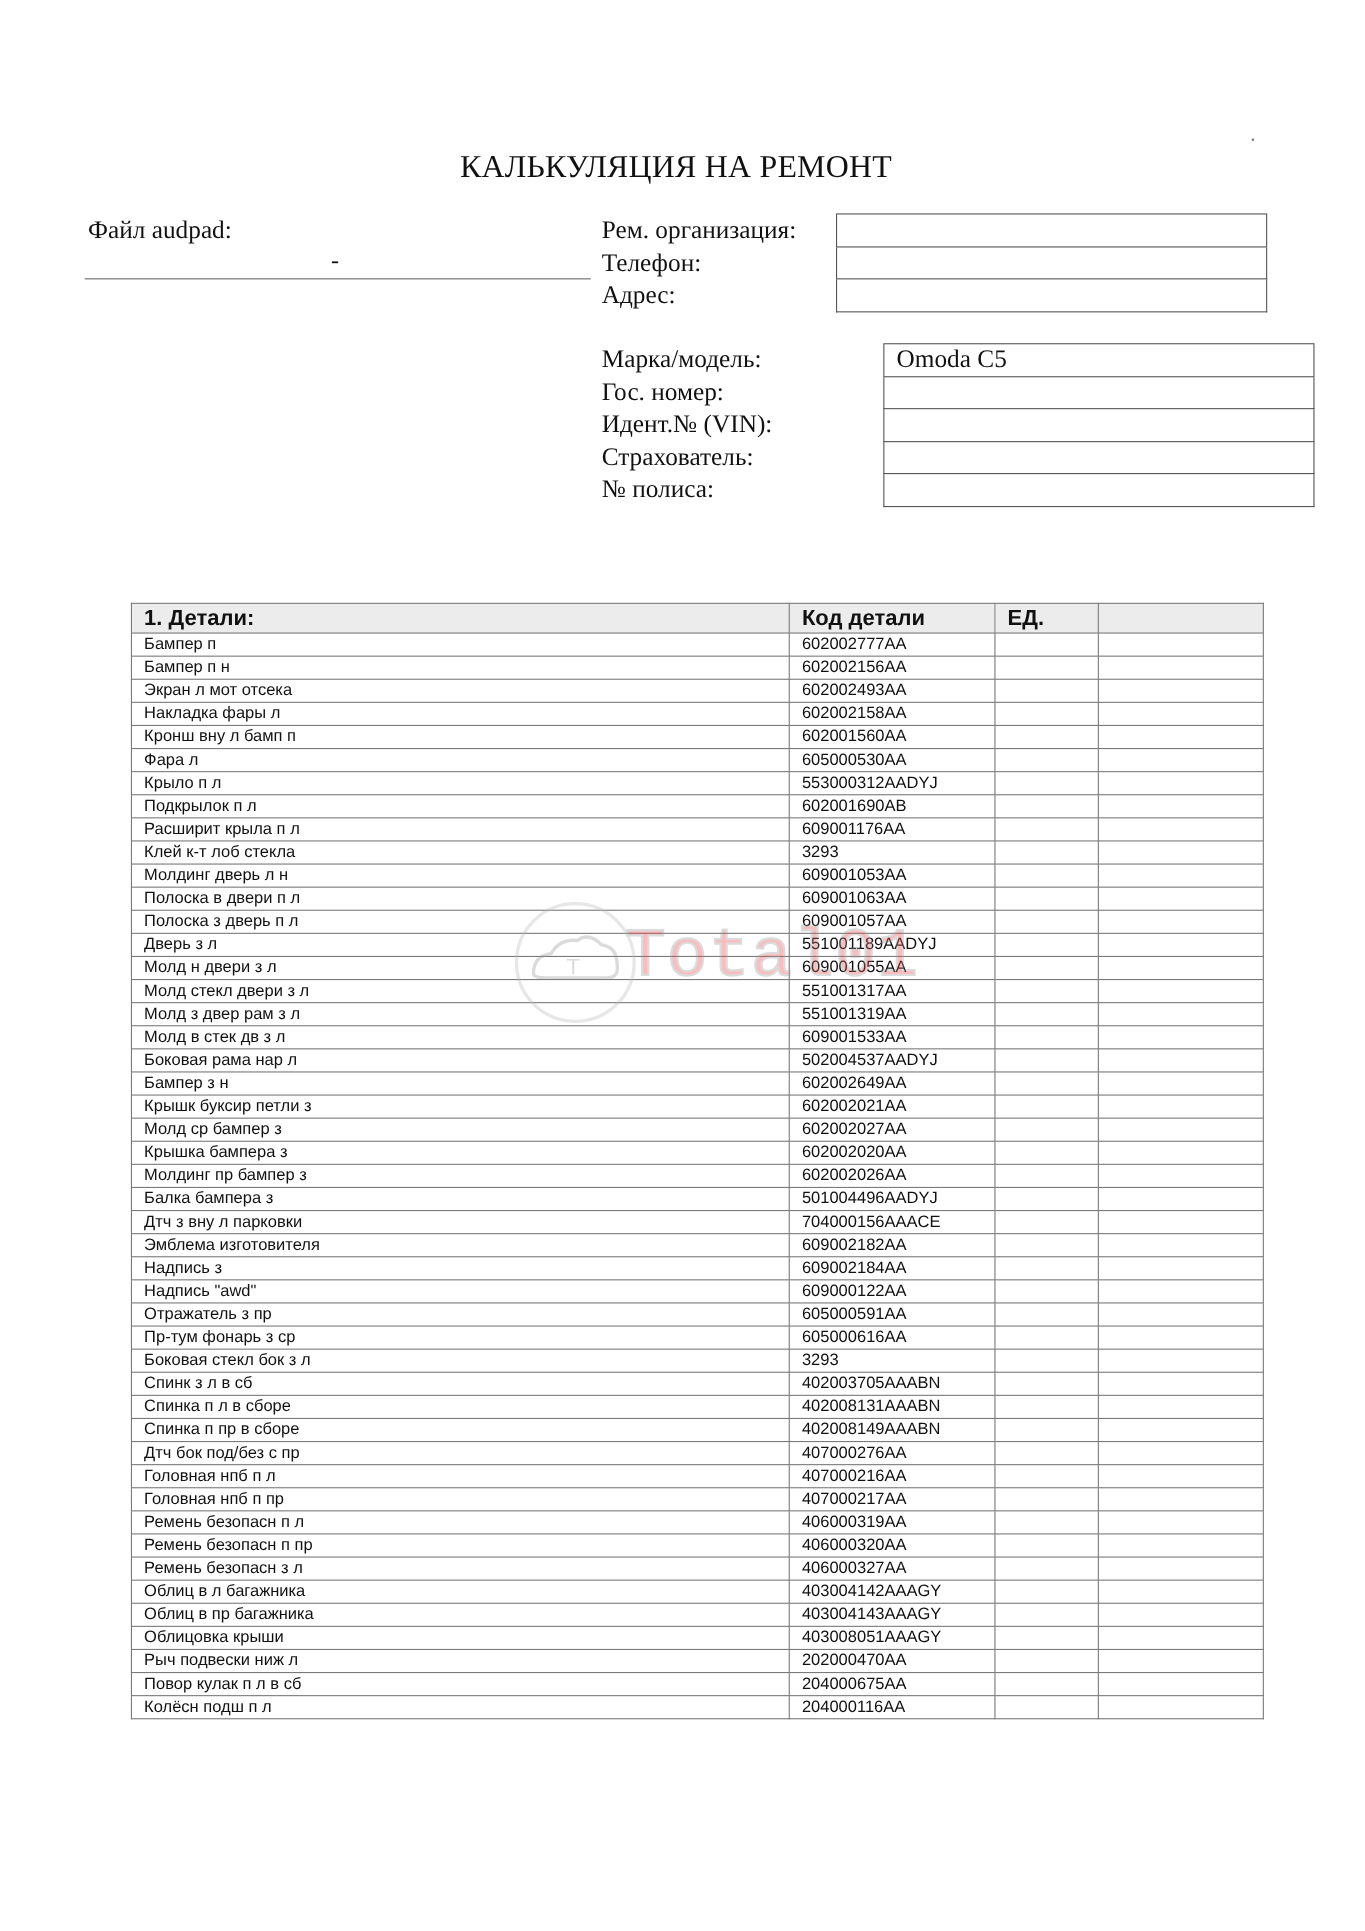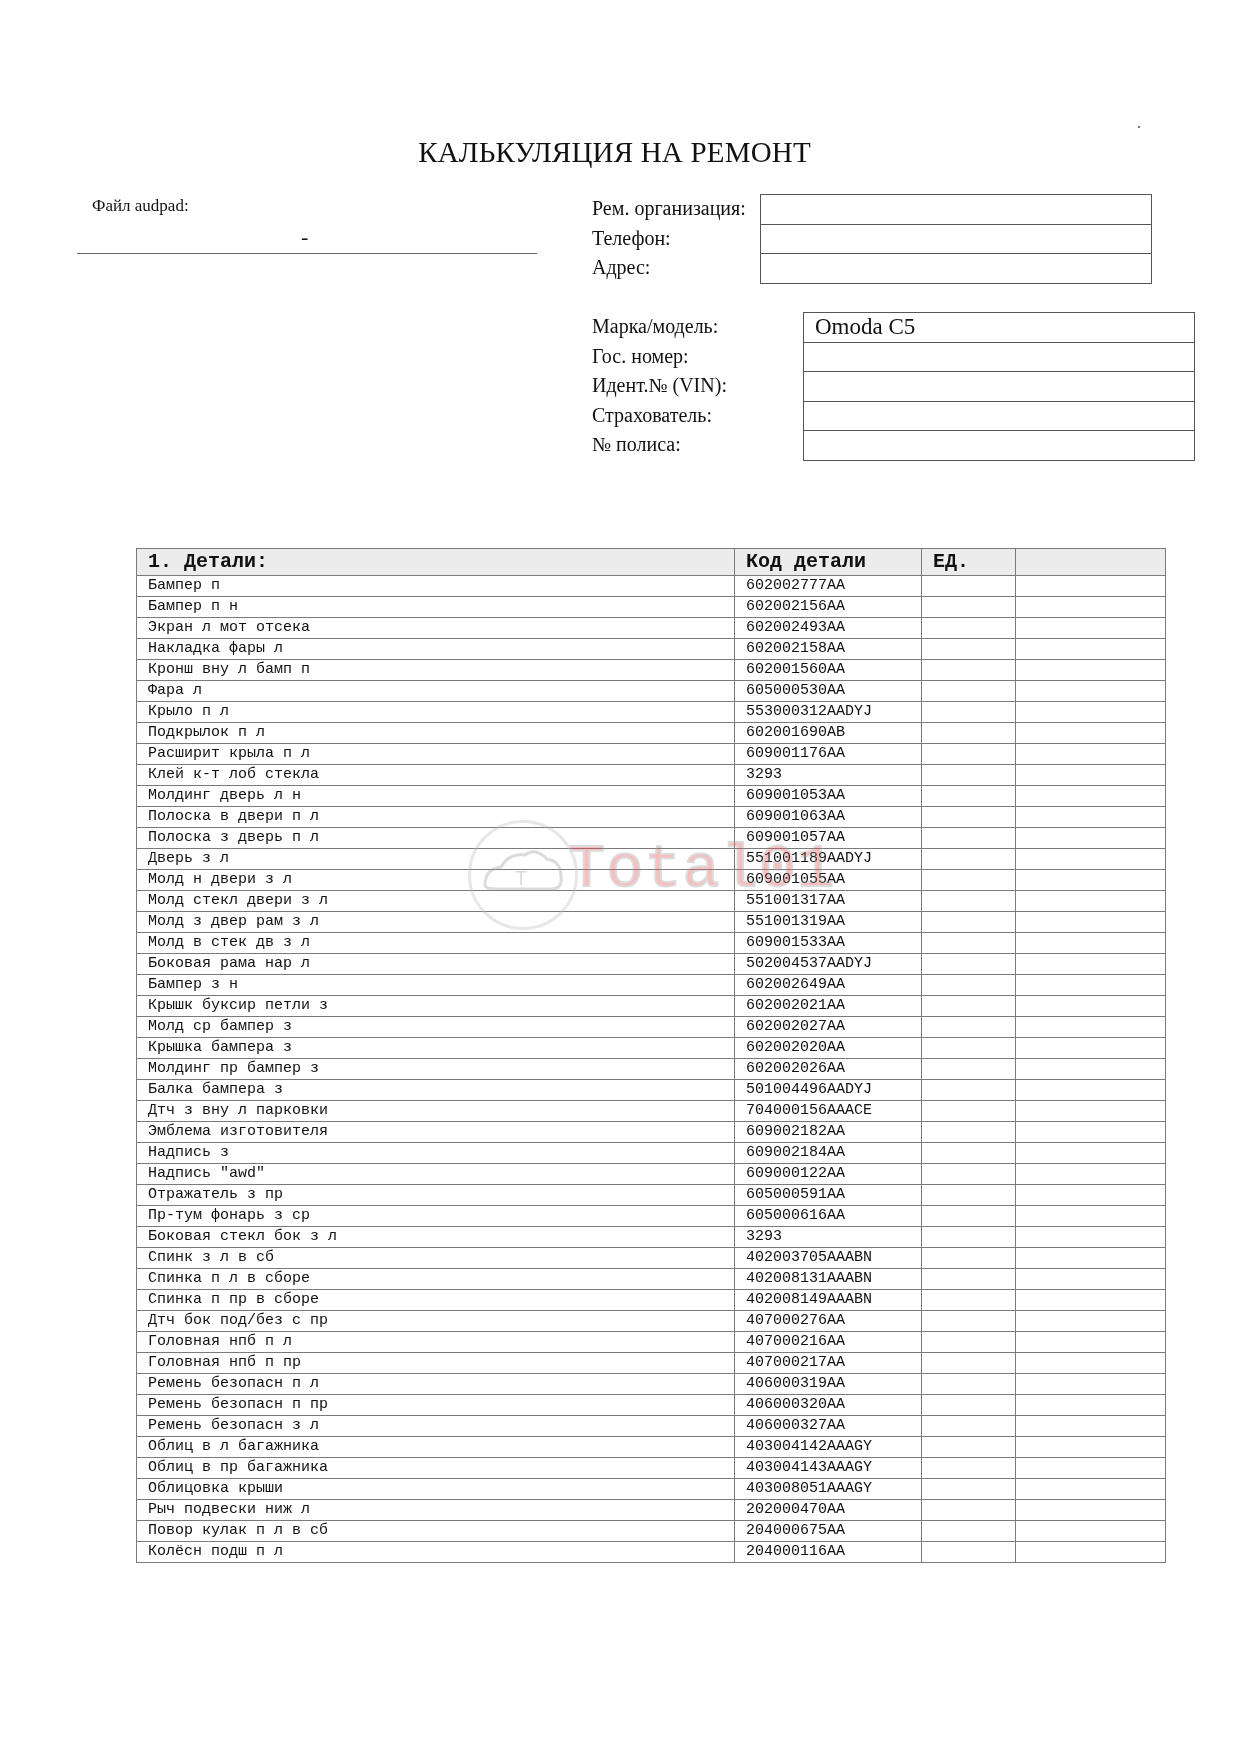--- a/index.html
+++ b/index.html
@@ -1,26 +1,26 @@
 <!DOCTYPE html>
 <html><head>
 <meta charset="utf-8">
 <style>
   html, body { margin: 0; padding: 0; background: #ffffff; }
   body { width: 1241px; height: 1755px; position: relative; overflow: hidden; font-family: "Liberation Serif", serif; color: #111; }
   .title { position: absolute; left: 0; width: 1229px; top: 136px; text-align: center; font-size: 29px; letter-spacing: 0.2px; }
   .dot { position: absolute; left: 1138px; top: 126px; width: 2px; height: 2px; background: #777; }
-  .file-label { position: absolute; left: 92px; top: 196px; font-size: 17px; }
+  .file-label { position: absolute; left: 80px; top: 196px; font-size: 23px; }
   .file-dash { position: absolute; left: 301px; top: 224px; font-size: 22px; }
   .file-line { position: absolute; left: 77px; top: 253px; width: 460px; height: 1px; background: #666; }
-  .labels { position: absolute; left: 547px; font-size: 20px; line-height: 29.6px; margin-left: 45px; }
+  .labels { position: absolute; left: 547px; font-size: 23px; line-height: 29.6px; }
   .boxes { position: absolute; left: 760px; width: 392px; }
   .box { height: 28.6px; border: 1px solid #555; border-top: none; box-sizing: content-box; font-size: 23px; padding-left: 11px; line-height: 28px; }
   .box:first-child { border-top: 1px solid #555; }
-  table.parts { position: absolute; left: 136px; top: 548px; border-collapse: collapse; font-family: Liberation Mono, monospace; table-layout: fixed; width: 1029px; }
+  table.parts { position: absolute; left: 119px; top: 548px; border-collapse: collapse; font-family: Liberation Sans, sans-serif; table-layout: fixed; width: 1029px; }
   table.parts td, table.parts th { border: 1px solid #7a7a7a; padding: 0 0 0 11px; height: 20px; font-size: 15px; font-weight: normal; text-align: left; white-space: nowrap; overflow: hidden; line-height: 20px; }
   table.parts th { background: #ececec; height: 26px; font-size: 20px; font-weight: bold; line-height: 26px; }
   .c1 { width: 598px; } .c2 { width: 187px; } .c3 { width: 94px; } .c4 { width: 150px; }
   .watermark { position: absolute; left: 468px; top: 820px; width: 330px; height: 110px; opacity: 0.35; pointer-events: none; }
   .watermark .ring { position: absolute; left: 0; top: 0; width: 110px; height: 110px; border: 3px solid #bbb; border-radius: 50%; box-sizing: border-box; }
   .watermark .text { position: absolute; left: 100px; top: 14px; font-family: Liberation Mono, monospace; font-size: 62px; color: #ef4444; -webkit-text-stroke: 2px #999; letter-spacing: 1px; }
 </style>
 </head>
 <body>
 

